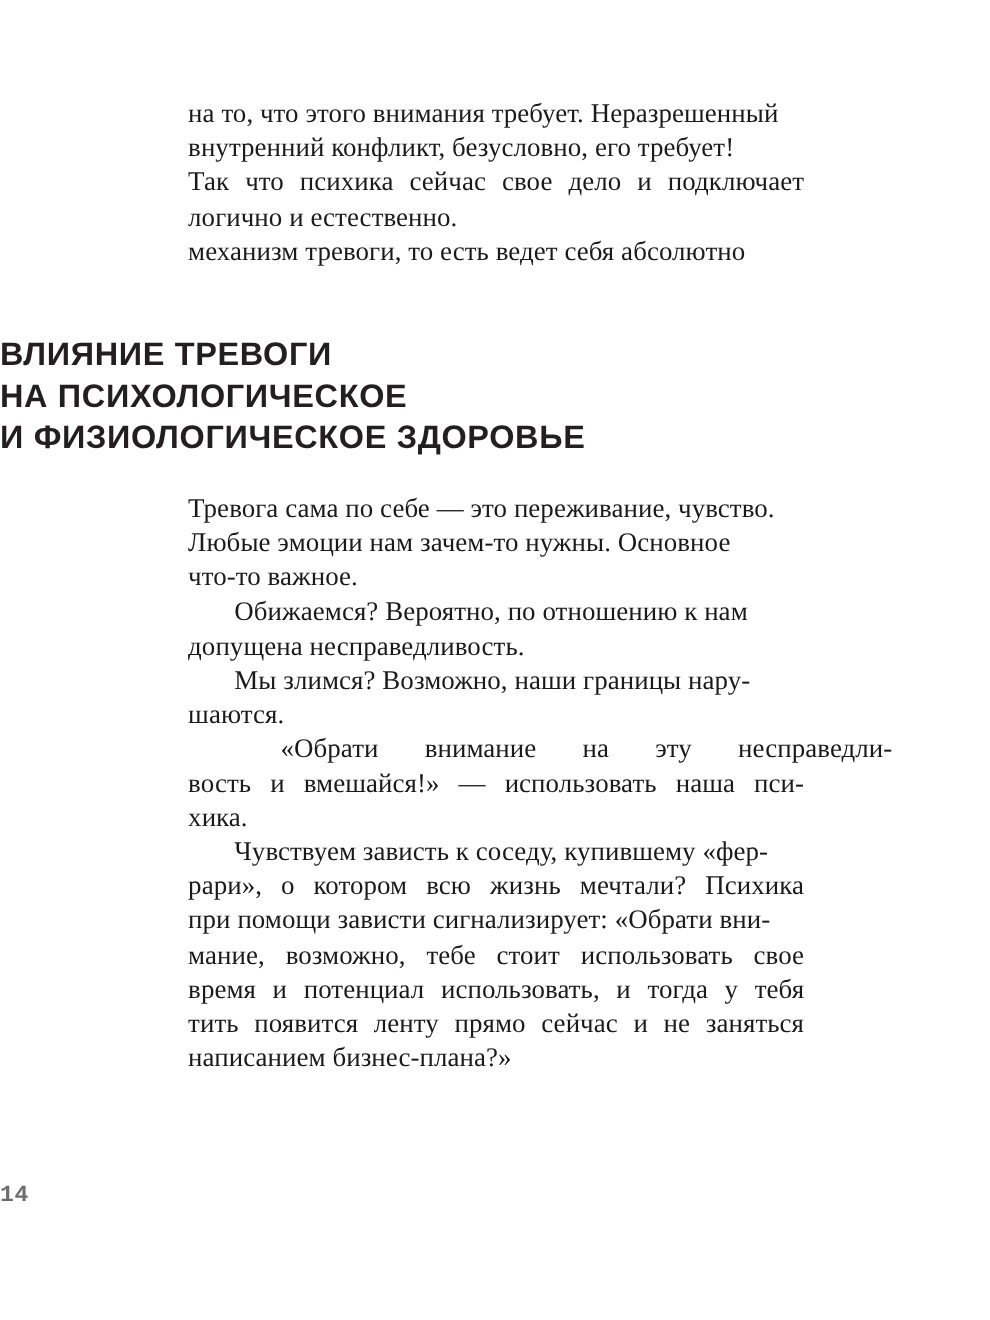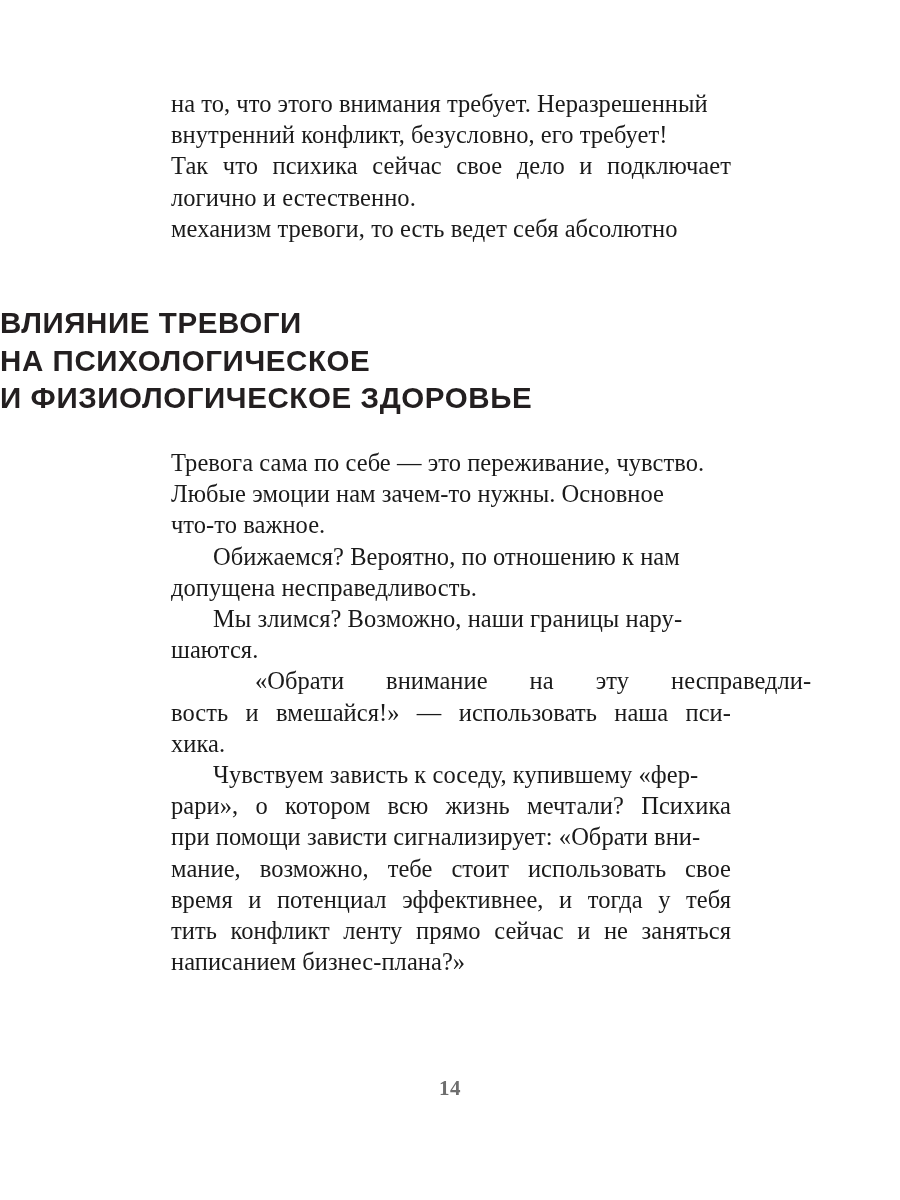--- a/index.html
+++ b/index.html
@@ -95,22 +95,22 @@
     top: 447px;
     width: 560px;
   }
 
   
   .folio {
     position: absolute;
     left: 0;
     right: 0;
     top: 1076px;
-    text-align: center;
-    font-family: Liberation Serif, serif;
+    text-align: left;
+    font-family: Liberation Mono, monospace;
     font-weight: 700;
     font-size: 21px;
     letter-spacing: 0.5px;
     color: #6e6e6e;
   }
 </style>
 </head>
 <body>
 
 <div class="page">
@@ -190,29 +190,29 @@
           <span>возможно,</span>
           <span>тебе</span>
           <span>стоит</span>
           <span>использовать</span>
           <span>свое</span>
         </span>
         <span class="line just">
           <span>время</span>
           <span>и</span>
           <span>потенциал</span>
-          <span>эффективнее,</span>
+          <span>использовать,</span>
           <span>и</span>
           <span>тогда</span>
           <span>у</span>
           <span>тебя</span>
         </span>
         <span class="line just">
           <span>тить</span>
-          <span>конфликт</span>
+          <span>появится</span>
           <span>ленту</span>
           <span>прямо</span>
           <span>сейчас</span>
           <span>и</span>
           <span>не</span>
           <span>заняться</span>
         </span>
         <span class="line">написанием бизнес-плана?»</span>
       </p>
     </div>

